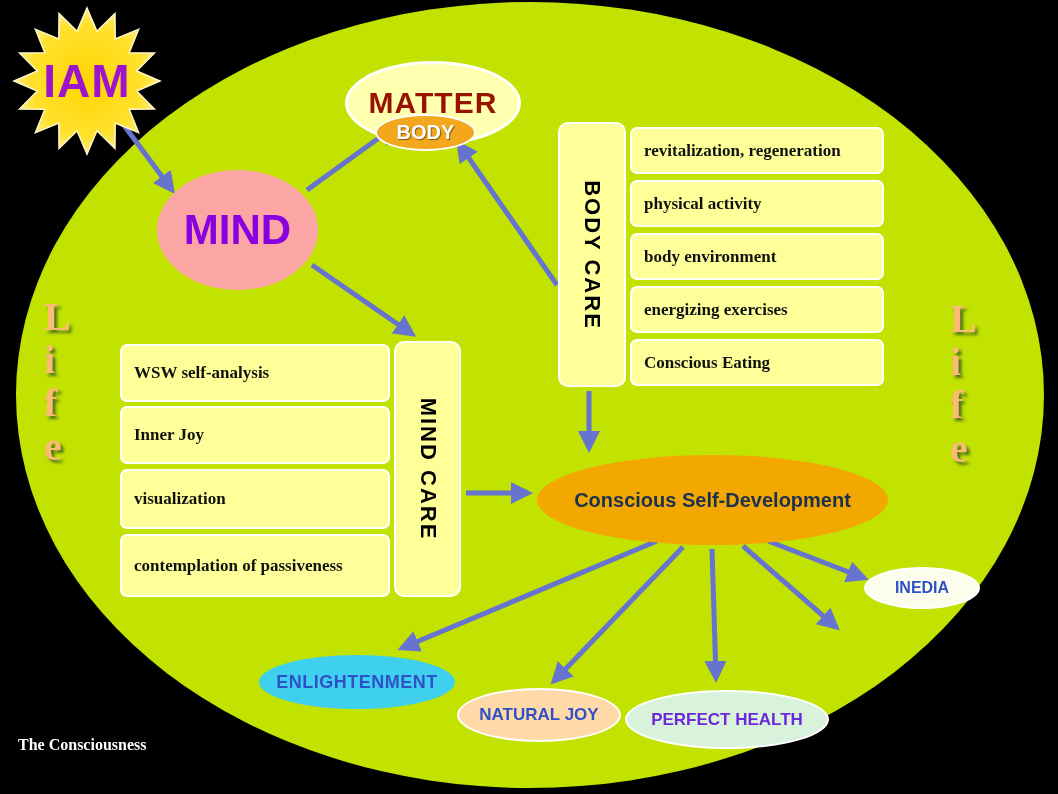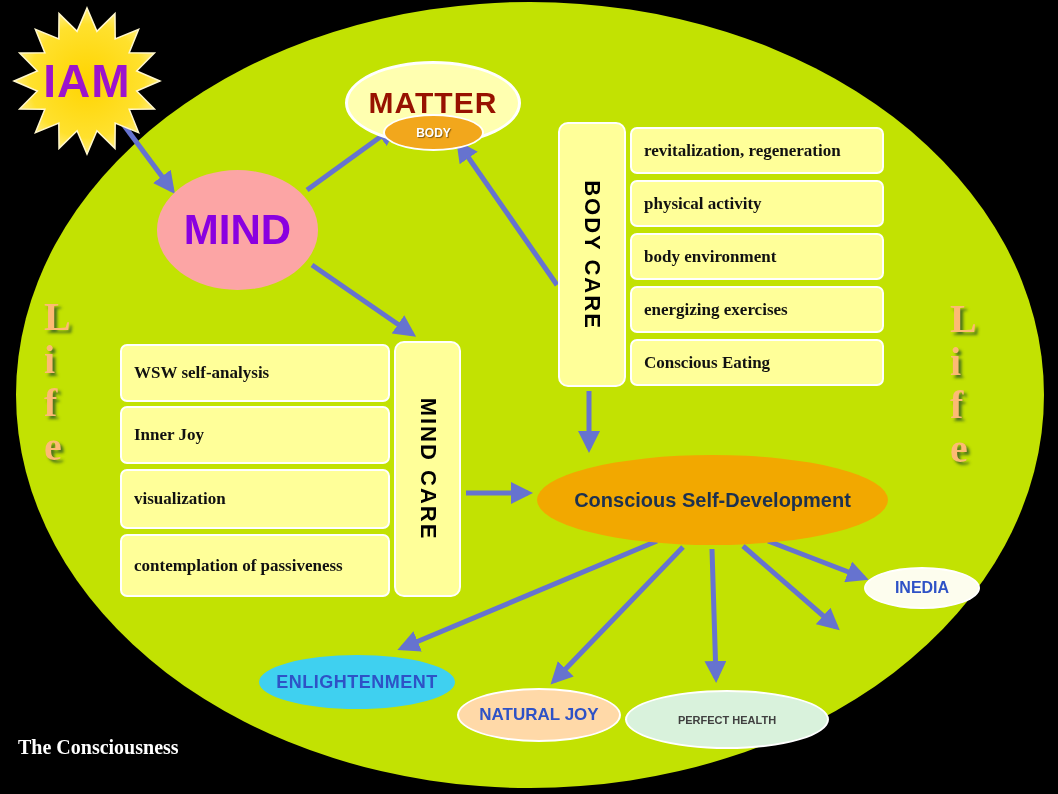--- a/index.html
+++ b/index.html
@@ -13,32 +13,32 @@
   }
   svg.arrows{position:absolute;left:0;top:0;width:1058px;height:794px;pointer-events:none;}
 
   
   .enode{
     position:absolute;border-radius:50%;display:flex;align-items:center;justify-content:center;
     text-align:left;font-weight:bold;
   }
   .matter{left:345px;top:61px;width:170px;height:78px;background:#ffffb0;border:3px solid #ffffff;
     color:#971200;font-size:30px;letter-spacing:1px;}
-  .bodye{left:383px;top:114px;width:97px;height:33px;background:#f2a71c;border:2px solid #ffffff;
-    color:#ffffff;font-size:12px;text-shadow:1px 1px 1px rgba(60,40,0,.6);z-index:5;}
+  .bodye{left:375px;top:114px;width:97px;height:33px;background:#f2a71c;border:2px solid #ffffff;
+    color:#ffffff;font-size:20px;text-shadow:1px 1px 1px rgba(60,40,0,.6);z-index:5;}
   .mind{left:157px;top:170px;width:161px;height:120px;background:#fca5a5;
     color:#8a00e0;font-size:42px;}
   .csd{left:537px;top:455px;width:351px;height:90px;background:#f2a800;
     color:#1c3150;font-size:20px;}
   .enl{left:259px;top:655px;width:196px;height:54px;background:#3fd0f0;
     color:#2e52c6;font-size:18px;letter-spacing:.5px;}
   .njoy{left:457px;top:688px;width:160px;height:50px;background:#ffd9a8;border:2px solid #ffffff;
     color:#2e52c6;font-size:17px;}
   .phealth{left:625px;top:690px;width:200px;height:55px;background:#d9f2dc;border:2px solid #ffffff;
-    color:#404040;font-size:11px;}
+    color:#6d28d9;font-size:17px;}
   .elife{left:779px;top:635px;width:172px;height:49px;background:#ffffb0;border:2px solid #ffffff;
     color:#2e52c6;font-size:17px;}
   .inedia{left:864px;top:567px;width:112px;height:38px;background:#fdfdee;border:2px solid #ffffff;
     color:#2e52c6;font-size:16px;}
 
   
   .item{
     position:absolute;background:#ffff99;border:2px solid #ffffff;border-radius:7px;
     display:flex;align-items:center;padding-left:12px;box-sizing:border-box;
     font-family:"Liberation Serif",serif;font-weight:bold;font-size:17px;color:#111111;
@@ -64,21 +64,21 @@
   .vlife{
     position:absolute;width:14px;word-break:break-all;line-height:1.08;
     font-family:"Liberation Serif",serif;font-weight:bold;font-size:40px;
     color:#fdba74;text-shadow:3px 3px 3px rgba(0,45,45,.6);margin-top:12px;
   }
   .vlife.left{left:44px;top:283px;}
   .vlife.right{left:950px;top:285px;}
 
   .footer{
     position:absolute;left:18px;top:736px;color:#ffffff;
-    font-family:"Liberation Serif",serif;font-weight:bold;font-size:20px;
+    font-family:"Liberation Serif",serif;font-weight:bold;font-size:16px;
   }
 </style>
 </head>
 <body>
 
 <div class="canvas">
 
   <div class="big-ellipse"></div>
 
   <svg class="arrows" viewBox="0 0 1058 794">

